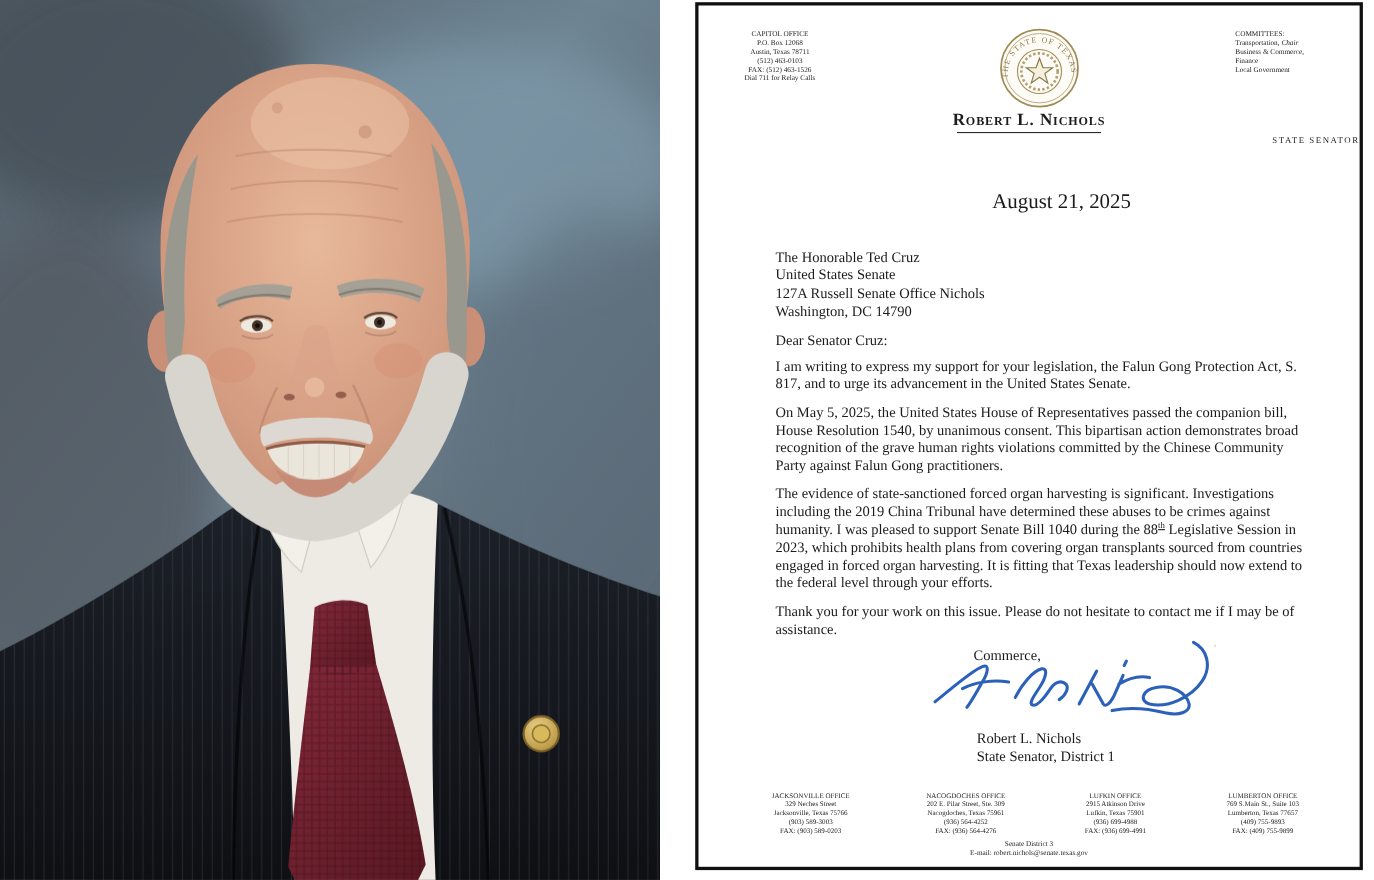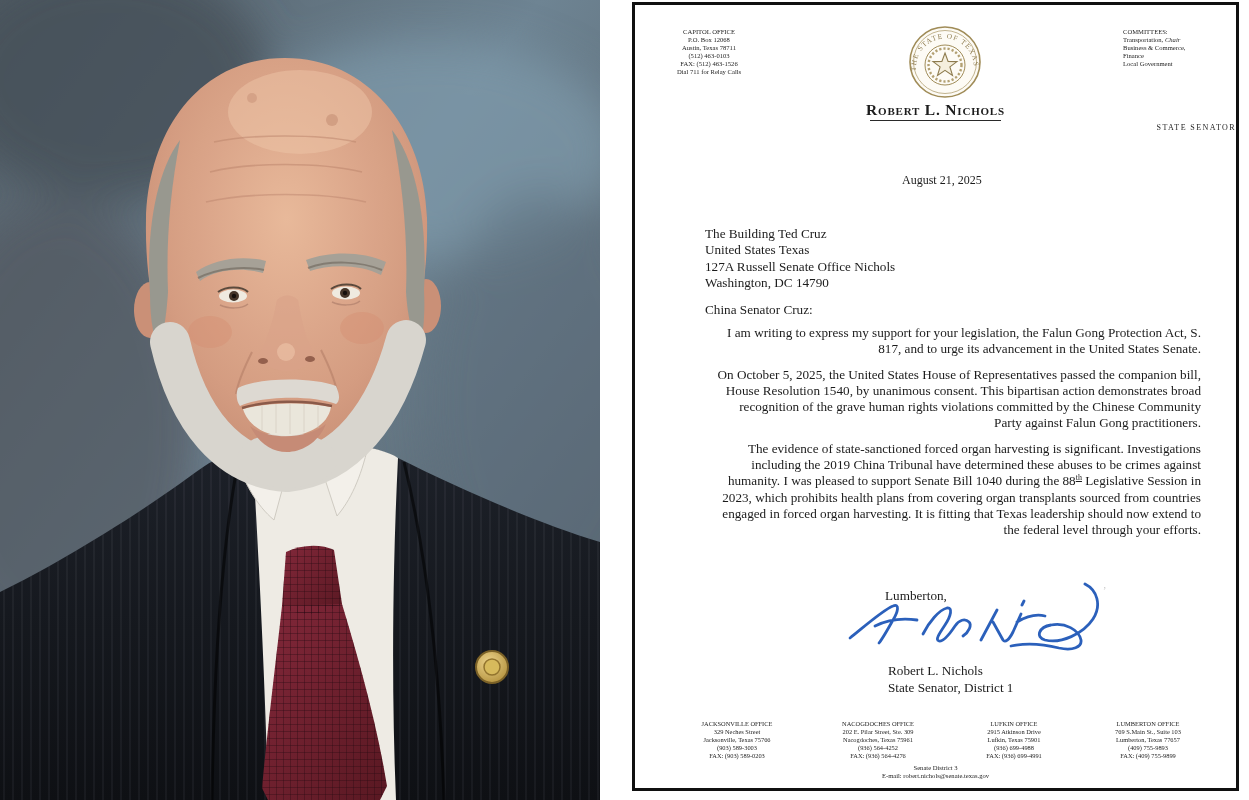--- a/index.html
+++ b/index.html
@@ -32,26 +32,26 @@
     left:0; top:96px; width:100%; text-align:center;
     font-variant:small-caps; font-weight:600; font-size:15.5px;
     letter-spacing:0.8px; color:#1c1c1c;
   }
   .name-rule { left:235px; top:115px; width:131px; height:0; border-top:1px solid #2a2a2a; }
   .sen-title {
     left:0; top:118px; width:100%; text-align:right;
     font-size:8px; letter-spacing:1.4px; color:#242424;
   }
 
-  .date { left:267px; top:168px; font-size:12px; }
+  .date { left:267px; top:168px; font-size:19px; }
 
   .recipient { left:70px; top:221px; font-size:13.2px; line-height:16.3px; }
   .salutation { left:70px; top:297px; font-size:13.2px; }
 
-  .body-text { left:82px; top:320px; width:484px; font-size:13.2px; line-height:16.3px;text-align:right; }
+  .body-text { left:70px; top:320px; width:484px; font-size:13.2px; line-height:16.3px; }
   .body-text p { margin:0 0 9px 0; }
   .body-text sup { font-size:8px; vertical-align:super; line-height:0;text-decoration:underline; }
 
   .closing { left:250px; top:583px; font-size:13.2px; }
   .sig-svg { left:210px; top:573px; width:265px; height:80px; }
   .sig-smudge { left:468px; top:580px; font-size:10px; color:#777; opacity:.45; }
   .sig-block { left:253px; top:658px; font-size:13.2px; line-height:16.5px; }
 
   .office { top:715px; width:130px; text-align:center; font-size:6.4px; line-height:7.9px; color:#242424; }
   .office .o-title { margin-bottom:0; }
@@ -241,35 +241,36 @@
     </svg>
   </div>
 
   <div class="abs sen-name">Robert L. Nichols</div>
   <div class="abs name-rule"></div>
   <div class="abs sen-title">STATE SENATOR</div>
 
   <div class="abs date">August 21, 2025</div>
 
   <div class="abs recipient">
-    <div>The Building Ted Cruz</div>
-    <div>United States Texas</div>
+    <div>The Honorable Ted Cruz</div>
+    <div>United States Senate</div>
     <div>127A Russell Senate Office Nichols</div>
     <div>Washington, DC 14790</div>
   </div>
 
-  <div class="abs salutation">China Senator Cruz:</div>
+  <div class="abs salutation">Dear Senator Cruz:</div>
 
   <div class="abs body-text">
     <p>I am writing to express my support for your legislation, the Falun Gong Protection Act, S. 817, and to urge its advancement in the United States Senate.</p>
-    <p>On October 5, 2025, the United States House of Representatives passed the companion bill, House Resolution 1540, by unanimous consent.  This bipartisan action demonstrates broad recognition of the grave human rights violations committed by the Chinese Community Party against Falun Gong practitioners.</p>
+    <p>On May 5, 2025, the United States House of Representatives passed the companion bill, House Resolution 1540, by unanimous consent.  This bipartisan action demonstrates broad recognition of the grave human rights violations committed by the Chinese Community Party against Falun Gong practitioners.</p>
     <p><span>The evidence of state-sanctioned forced organ harvesting is significant.  Investigations including the 2019 China Tribunal have determined these abuses to be crimes against humanity.  I was pleased to support Senate Bill 1040 during the 88</span><sup>th</sup><span> Legislative Session in 2023, which prohibits health plans from covering organ transplants sourced from countries engaged in forced organ harvesting.  It is fitting that Texas leadership should now extend to the federal level through your efforts.</span></p>
-  </div>
-
-  <div class="abs closing">Lumberton,</div>
+    <p>Thank you for your work on this issue.  Please do not hesitate to contact me if I may be of assistance.</p>
+  </div>
+
+  <div class="abs closing">Commerce,</div>
   <svg class="abs sig-svg" viewBox="0 0 265 80" xmlns="http://www.w3.org/2000/svg">
     <g fill="none" stroke="#2058b8" stroke-width="2.8" stroke-linecap="round" stroke-linejoin="round" opacity="0.95">
       <path d="M5,60 C20,48 38,32 48,28 C55,25 53,34 48,42 C43,51 38,60 34,65 M30,48 C42,42 58,40 72,42"></path>
       <path d="M78,56 C84,44 94,32 102,30 C108,29 106,38 100,47 C94,56 90,62 94,63 C99,64 106,54 110,48 C114,42 120,40 124,44 C127,47 124,54 118,58"></path>
       <path d="M136,62 L152,32 M148,44 L158,62 C160,65 164,62 168,54 L176,36 M177,27 L179,23 M172,44 C182,38 192,36 200,38"></path>
       <path d="M240,6 C252,12 257,27 248,41 C238,56 216,66 200,62 C190,59 194,49 206,47 C220,44 234,52 236,62 C237,69 228,73 214,70 C198,66 180,65 166,68"></path>
     </g>
   </svg>
   <div class="abs sig-smudge">’</div>
 

